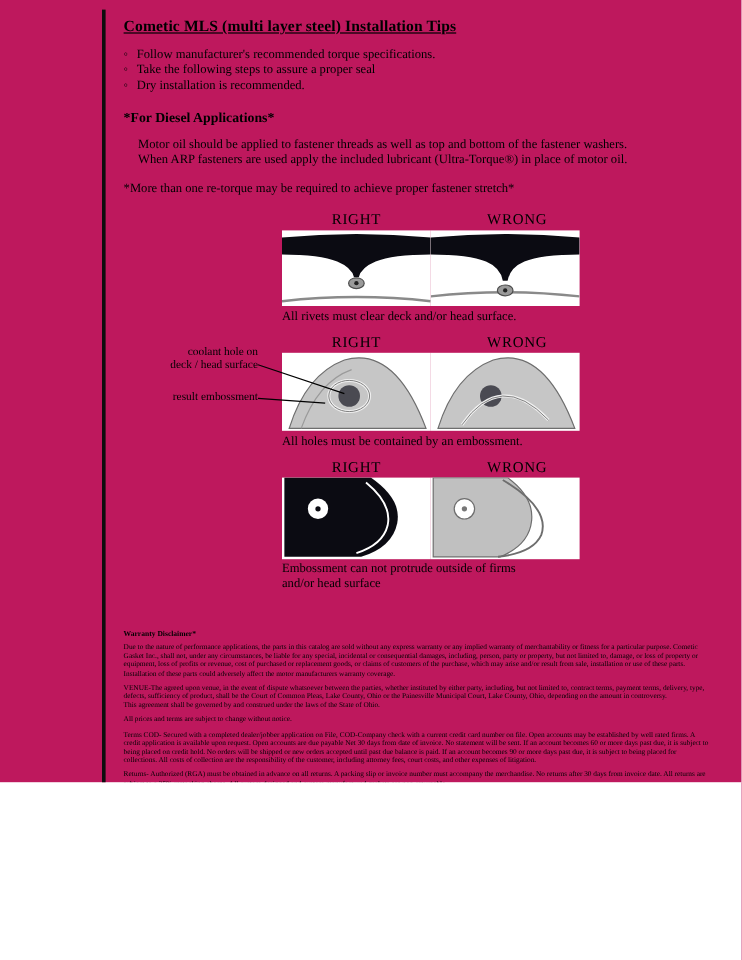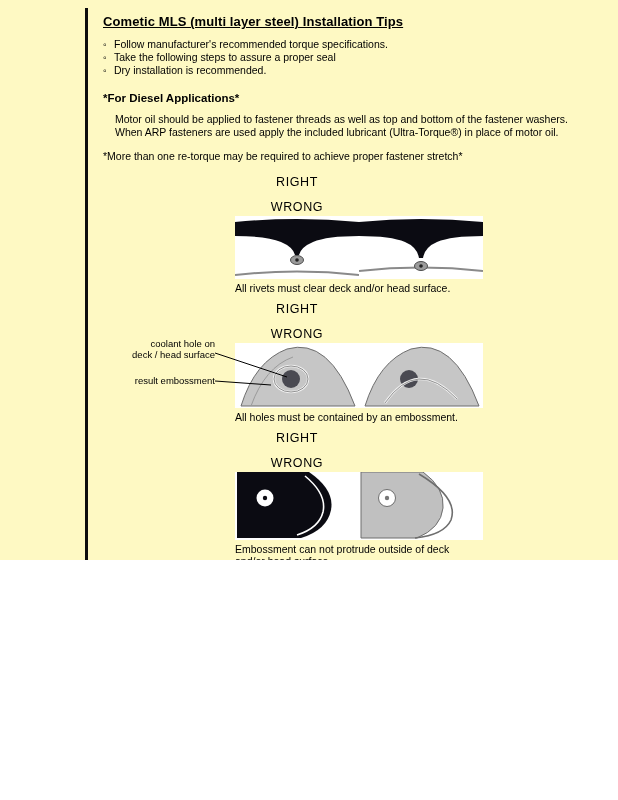--- a/index.html
+++ b/index.html
@@ -1,21 +1,21 @@
 <!DOCTYPE html>
 <html><head>
 <meta charset="utf-8">
 <style>
   html,body{margin:0;padding:0;background:#ffffff;}
   .page{
     position:relative;
-    width:618px;height:560px;
-    background:#fef9c3;
+    width:618px;height:652px;
+    background:#be185d;
     overflow:hidden;
-    font-family:Liberation Sans, sans-serif;
+    font-family:Liberation Serif, serif;
     color:#000;
   }
   .edge-rule{
     position:absolute;left:85px;top:8px;width:3px;height:784px;
     background:#0d0d0d;
   }
   .content{
     position:absolute;left:103px;top:12px;width:498px;
   }
   .title{
@@ -34,21 +34,21 @@
   .subbullets li .bmark::before{content:"\2022";position:absolute;left:0;top:0;font-size:10.5px;}
   .diesel-heading{
     font-size:11.5px;font-weight:bold;margin:15px 0 0 0;
   }
   .para{
     font-size:10.5px;line-height:13px;margin:9px 0 0 12px;width:470px;
   }
   .preline{white-space:pre-line;}
   .note{font-size:10.5px;line-height:13px;margin:11px 0 0 0;}
   .diagrams{margin-top:12px;margin-left:132px;width:258px;}
-  .rw-row{display:flex;gap:10px;flex-direction:column;}
+  .rw-row{display:flex;gap:10px;}
   .rw-row span{
     display:block;width:124px;text-align:center;
     font-size:12.5px;letter-spacing:0.6px;line-height:15px;
   }
   .img-row{display:flex;position:relative;margin-top:1px;}
   .dimg{display:block;width:124px;background:#fff;}
   .caption{font-size:10.5px;line-height:13px;margin:3px 0 7px 0;}
   .caption.two{line-height:12px;}
   .float-label{
     position:absolute;font-size:9.5px;line-height:11px;text-align:right;width:108px;
@@ -145,21 +145,21 @@
           <circle cx="30" cy="26" r="8.5" fill="#ffffff"></circle>
           <circle cx="30" cy="26" r="2.2" fill="#0b0b12"></circle>
         </svg>
         <svg class="dimg" width="124" height="68" viewBox="0 0 124 68">
           <path fill="#c0c0c0" stroke="#6e6e6e" stroke-width="1" d="M2,0 L64,0 Q86,16 84,36 Q82,56 58,66 L2,66 Z"></path>
           <path d="M60,2 Q100,26 92,48 Q85,63 56,66" stroke="#6e6e6e" stroke-width="1.6" fill="none"></path>
           <circle cx="28" cy="26" r="8.5" fill="#ffffff" stroke="#6e6e6e" stroke-width="1"></circle>
           <circle cx="28" cy="26" r="2.2" fill="#777777"></circle>
         </svg>
       </div>
-      <div class="caption two preline">Embossment can not protrude outside of deck
+      <div class="caption two preline">Embossment can not protrude outside of firms
 and/or head surface</div>
 
     </div>
 
     <div class="legal">
       <div class="legal-heading">Warranty Disclaimer*</div>
       <p class="preline">Due to the nature of performance applications, the parts in this catalog are sold without any express warranty or any implied warranty of merchantability or fitness for a particular purpose.  Cometic Gasket Inc., shall not, under any circumstances, be liable for any special, incidental or consequential damages, including, person, party or property, but not limited to, damage, or loss of property or equipment, loss of profits or revenue, cost of purchased or replacement goods, or claims of customers of the purchase, which may arise and/or result from sale, installation or use of these parts.  Installation of these parts could adversely affect the motor manufacturers warranty coverage.</p>
       <p class="preline">VENUE-The agreed upon venue, in the event of dispute whatsoever between the parties, whether instituted by either party, including, but not limited to, contract terms, payment terms, delivery, type, defects, sufficiency of product, shall be the Court of Common Pleas, Lake County, Ohio or the Painesville Municipal Court, Lake County, Ohio, depending on the amount in controversy.
 This agreement shall be governed by and construed under the laws of the State of Ohio.</p>
       <p class="preline">All prices and terms are subject to change without notice.</p>

